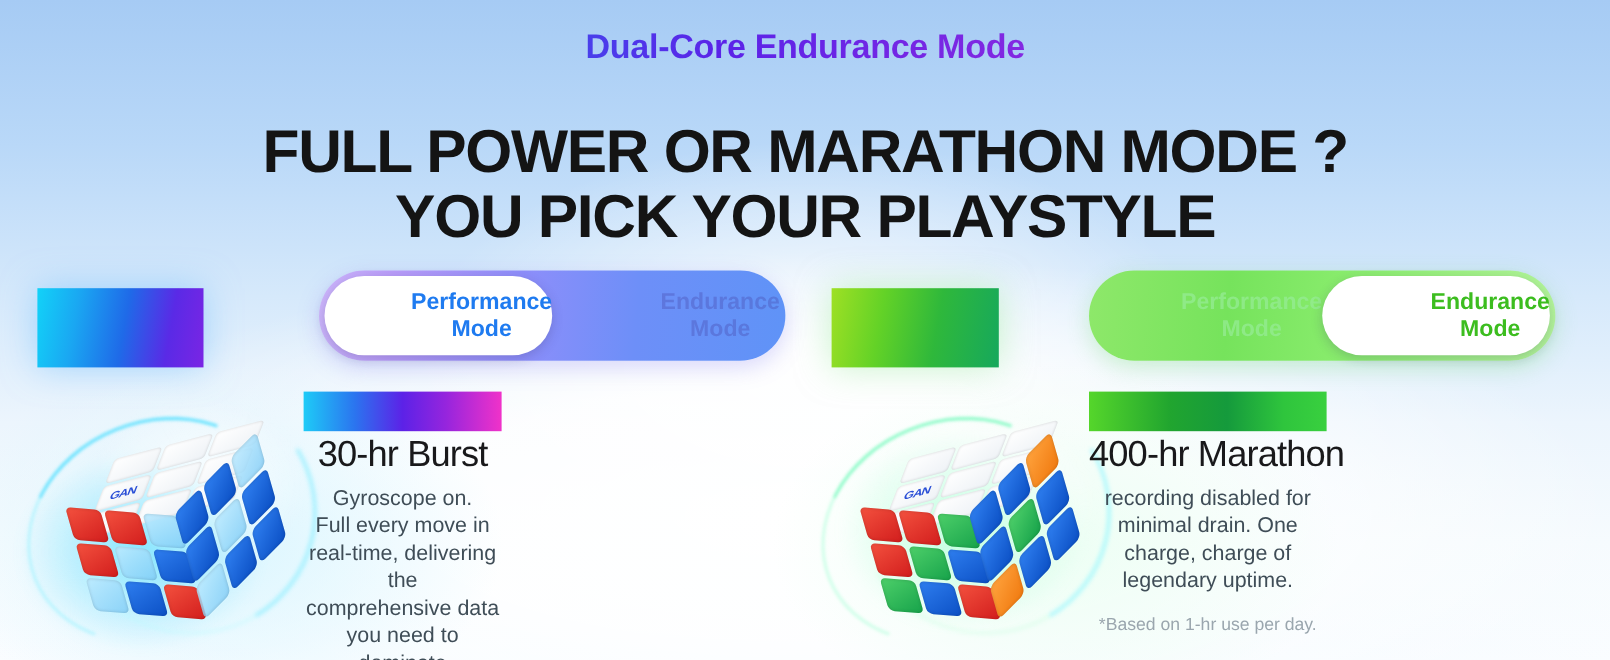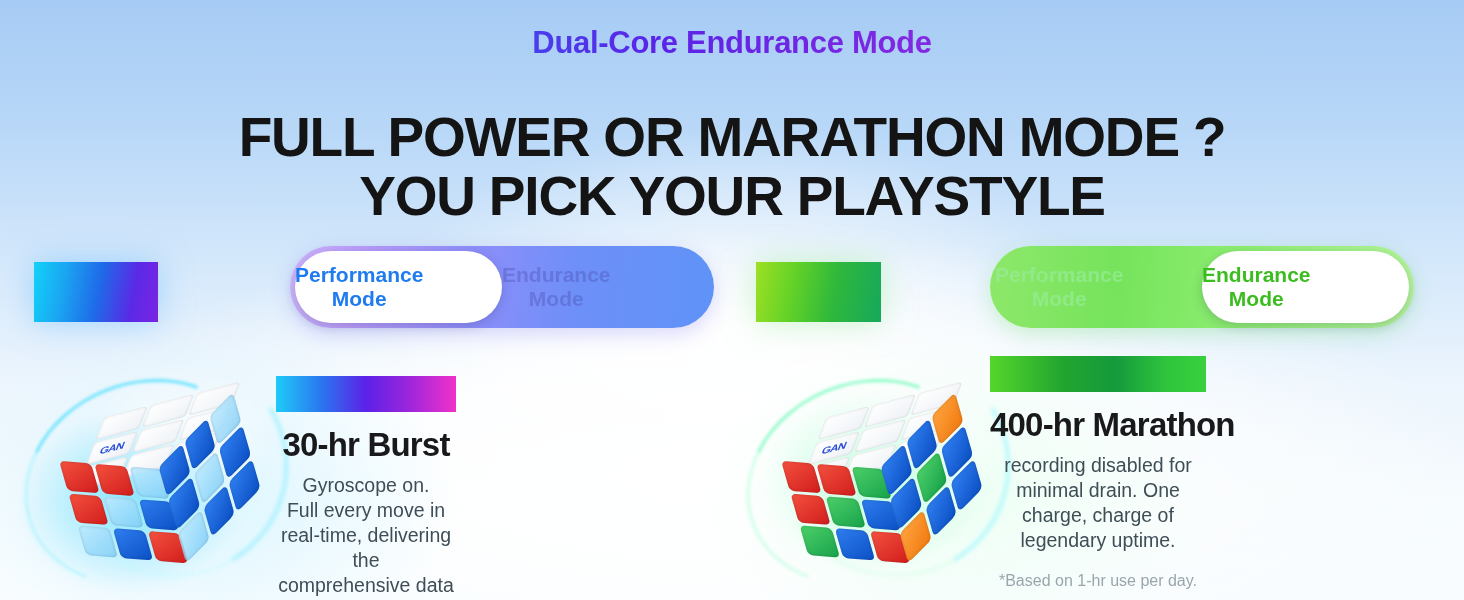--- a/index.html
+++ b/index.html
@@ -52,21 +52,21 @@
   .headline .l2{ display:block; }
 
   
   .col{ position:absolute; top:246px; width:732px; height:354px; }
   .col-left{ left:0; }
   .col-right{ left:732px; }
 
   
   .metric{
     position:absolute; top:16px;
-    font-weight:bold; font-size:60px; line-height:1;
+    font-weight:bold; font-size:72px; line-height:1;
     letter-spacing:-3px;
     -webkit-background-clip:text; background-clip:text;
     color:transparent; -webkit-text-fill-color:transparent;
     white-space:nowrap;
   }
   .metric-max{
     left:34px;
     background:linear-gradient(100deg,#12d2f8 0%, #1aa7f2 24%, #1f6ae8 52%, #5a2ae6 78%, #7a25e4 100%);
     filter:drop-shadow(0 0 16px rgba(110,190,255,.55));
   }
@@ -154,21 +154,21 @@
   .pill-left{ left:290px;
     background:linear-gradient(95deg,#cdb6fb 0%, #b99cf9 16%, #8f8efa 42%, #6d8ff8 68%, #5f93f7 100%);
     box-shadow:0 6px 20px rgba(130,120,240,.28);
   }
   .pill-right{ left:258px;
     background:linear-gradient(95deg,#8ee86a 0%, #76e35c 30%, #8fef72 62%, #b4f59a 100%);
     box-shadow:0 6px 20px rgba(110,220,110,.3);
   }
   .seg{
     flex:1 1 0; height:100%;
-    display:flex; align-items:center; justify-content:flex-start;
+    display:flex; align-items:center; justify-content:flex-end;
     text-align:center; line-height:1.14;
     font-size:21px; font-weight:bold;
     border-radius:37px;
   }
   .seg .ln{ display:block; }
   .seg.active{
     background:#ffffff;
     box-shadow:0 3px 11px rgba(40,40,90,.22);
   }
   .pill-left .seg.active{ color:#1f7bf0; }
@@ -182,28 +182,27 @@
   .copy-right{ left:0; padding:0 258px 0 258px; }
 
   .mode-title{
     font-size:32px; font-weight:bold; letter-spacing:-.6px; line-height:1.12;
     -webkit-background-clip:text; background-clip:text;
     color:transparent; -webkit-text-fill-color:transparent;
     white-space:nowrap;
   }
   .mode-title.perf{
     background:linear-gradient(90deg,#1ecbf7 0%, #2b74ef 26%, #5c22e7 50%, #9625dd 72%, #f032c9 100%);
-    margin-top:20px;
   }
   .mode-title.endu{
     background:linear-gradient(90deg,#55d62b 0%, #21a52f 34%, #159a3c 58%, #2fc53d 82%, #39d03f 100%);
   }
   .mode-sub{
-    font-size:33px; font-weight:bold; color:#19191b;
-    letter-spacing:-.8px; line-height:1.2; margin-top:13px;
+    font-size:33px; font-weight:normal; color:#19191b;
+    letter-spacing:-.8px; line-height:1.2; margin-top:1px;
     white-space:nowrap;
   }
   .mode-desc{
     margin-top:9px;
     font-size:19.5px; color:#3f4d57; line-height:1.28;
   }
   .mode-note{
     margin-top:18px;
     font-size:16px; color:#9aa6ae; line-height:1.2;
   }

